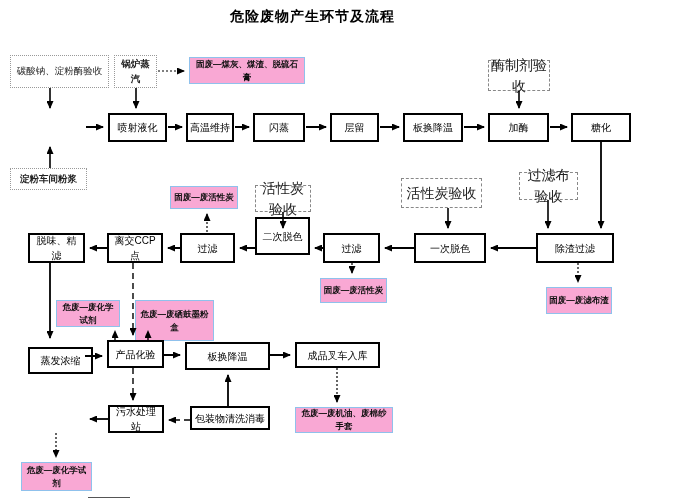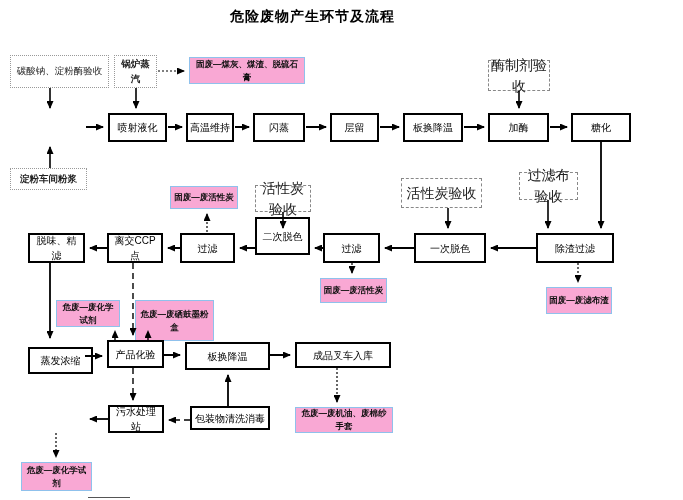--- a/index.html
+++ b/index.html
@@ -61,21 +61,21 @@
   <div class="box" style="left:536px;top:233px;width:78px;height:30px">除渣过滤</div>
 
   <div class="box blue" style="left:320px;top:278px;width:67px;height:25px">固废—废活性炭</div>
   <div class="box blue" style="left:546px;top:287px;width:66px;height:27px">固废—废滤布渣</div>
   <div class="box blue" style="left:56px;top:300px;width:64px;height:27px">危废—废化学试剂</div>
   <div class="box blue" style="left:135px;top:300px;width:79px;height:41px">危废—废硒鼓墨粉盒</div>
 
   <div class="box" style="left:28px;top:347px;width:65px;height:27px">蒸发浓缩</div>
   <div class="box" style="left:107px;top:340px;width:57px;height:28px">产品化验</div>
   <div class="box" style="left:185px;top:342px;width:85px;height:28px">板换降温</div>
-  <div class="box" style="left:295px;top:342px;width:96px;height:26px">成品叉车入库</div>
+  <div class="box" style="left:295px;top:342px;width:85px;height:26px">成品叉车入库</div>
 
   <div class="box" style="left:108px;top:405px;width:56px;height:28px">污水处理站</div>
   <div class="box" style="left:190px;top:406px;width:80px;height:24px">包装物清洗消毒</div>
   <div class="box blue" style="left:295px;top:407px;width:98px;height:26px">危废—废机油、废棉纱手套</div>
 
   <div class="box blue" style="left:21px;top:462px;width:71px;height:29px">危废—废化学试剂</div>
 
   <div class="artifact-line"></div>
 
   <svg class="connectors" width="683" height="500" viewBox="0 0 683 500">

